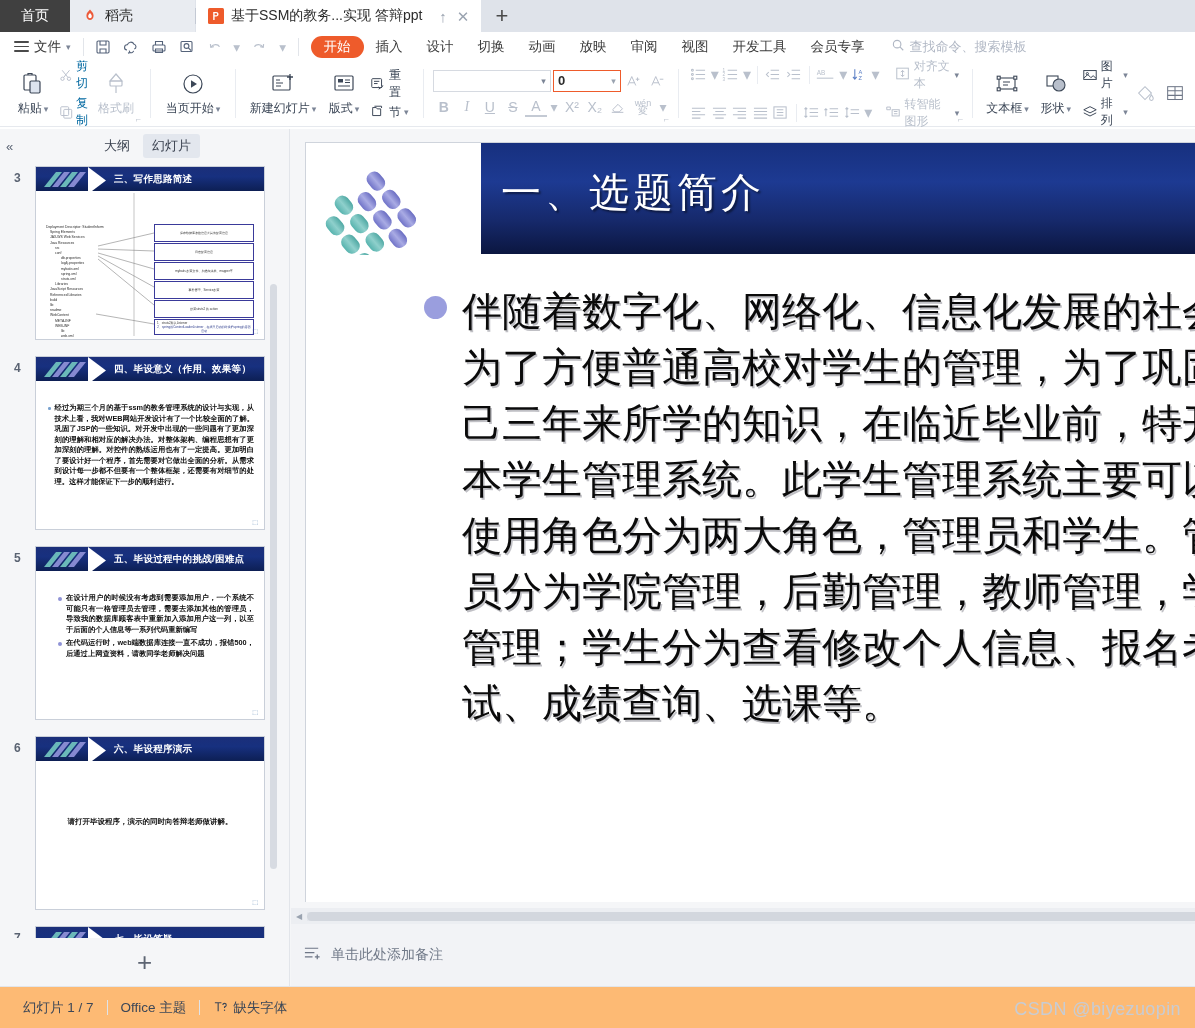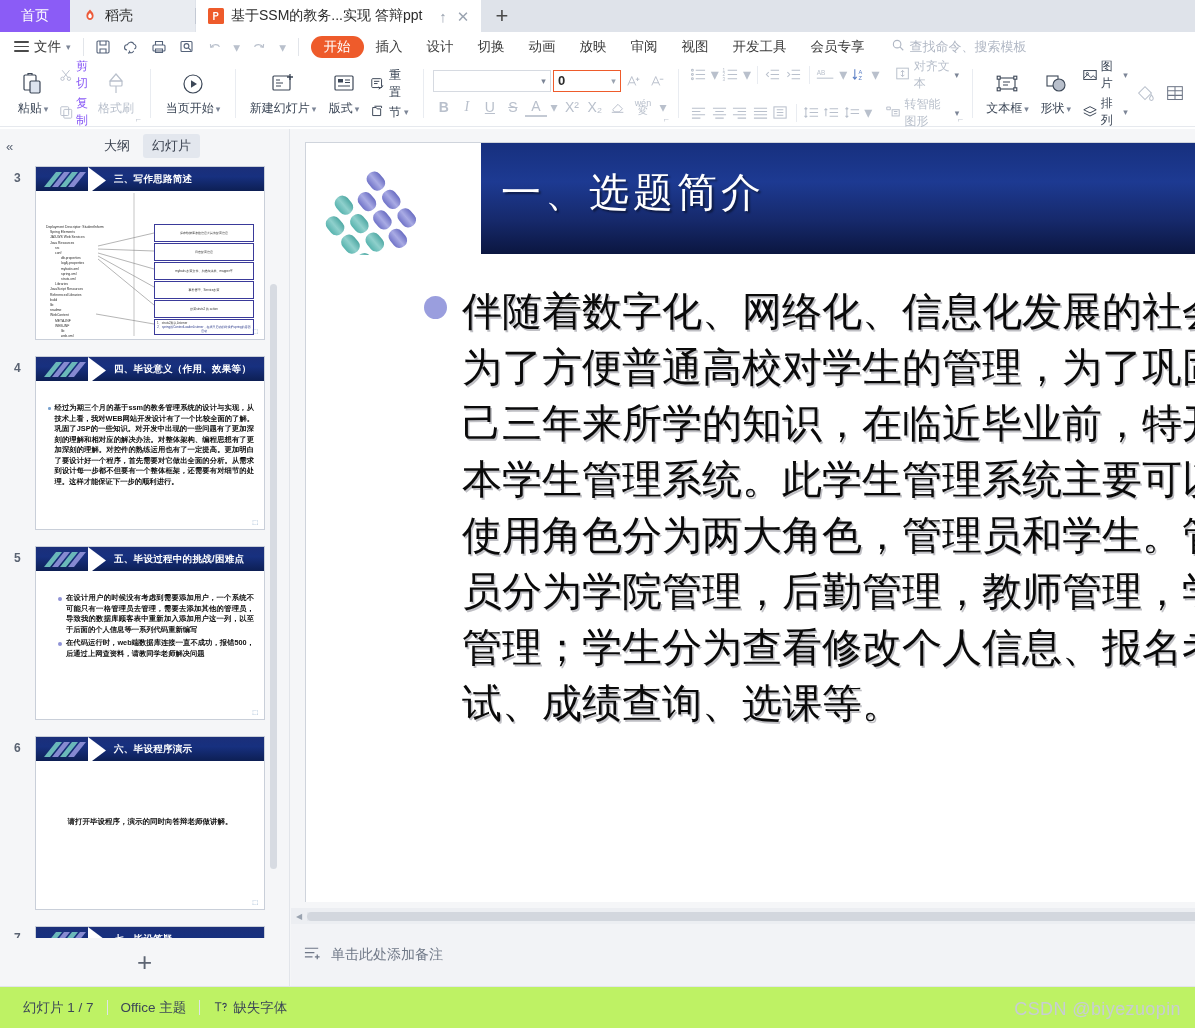--- a/index.html
+++ b/index.html
@@ -16,21 +16,21 @@
   .tabbar {
     height: 32px; background: #dfe3ea; display: flex; align-items: flex-end;
     position: relative; z-index: 5;
   }
   .tab {
     height: 32px; display: flex; align-items: center; gap: 7px;
     padding: 0 12px; font-size: 14px; color: #333; cursor: default;
     position: relative; white-space: nowrap;
   }
   .tab-home {
-    background: #8b5cf6; color: #fff; width: 70px; justify-content: center;
+    background: #404040; color: #fff; width: 70px; justify-content: center;
     font-size: 14px;
   }
   .tab-daoke { background: #e9ecf1; width: 125px; }
   .tab-active { background: #ffffff; min-width: 250px; }
   .tab-sep { width:1px; height:16px; background:#c3c9d4; align-self:center; }
   .ico-daoke {
     width: 16px; height: 16px; display:inline-block; position: relative;
   }
   .ico-daoke svg, .ico-ppt svg { display:block; }
   .ico-ppt { width:16px;height:16px;display:inline-block; }
@@ -77,21 +77,21 @@
   .rgroup { display:flex; align-items:center; position:relative; padding: 0 5px; }
   .rsep { width:1px; background:#e9ecf1; margin: 8px 5px; }
   .big-btn {
     display:flex; flex-direction:column; align-items:center; justify-content:center;
     min-width:48px; padding: 2px 5px; cursor:pointer; color:#3c4757;
   }
   .big-btn .gi { height:28px; display:flex; align-items:center; justify-content:center; }
   .big-btn .lbl { font-size:12px; margin-top:2px; white-space:nowrap; display:flex; align-items:center; gap:2px;justify-content:flex-end;}
   .big-btn.dim { color:#b9c0cc; }
   .stack { display:flex; flex-direction:column; justify-content:center; gap:1px; }
-  .srow { display:flex; align-items:center; gap:3px; font-size:12px; color:#8b5cf6; padding:1px 2px; cursor:pointer;}
+  .srow { display:flex; align-items:center; gap:3px; font-size:12px; color:#0369a1; padding:1px 2px; cursor:pointer;}
   .srow .gi { width:16px; height:16px; display:flex; align-items:center; justify-content:center;}
 
   .fontgrp { display:flex; flex-direction:column; justify-content:center; gap:4px; padding: 0 4px;}
   .fontrow1 { display:flex; align-items:center; gap:2px; }
   .fname {
     width:118px; height:22px; border:1px solid #d6dae1; background:#fff;
     display:flex; align-items:center; justify-content:flex-end; padding-right:4px;
   }
   .fsize {
     width:68px; height:22px; border:1px solid #ee5b2b; background:#fff;
@@ -216,21 +216,21 @@
   .hs-thumb { position:absolute; left:0; top:0; height:9px; width:920px; background:#d3d7de; border-radius:5px;}
   .notes {
     position:absolute; left:0; right:0; bottom:0; height:62px; background:#f2f3f6;
     display:flex; align-items:center; padding-left:12px; gap:9px; cursor:text;
   }
   .notes-ico { color:#6e7686; }
   .notes-text { font-size:14px; color:#707988; }
 
   
   .statusbar {
-    position:absolute; left:0; right:0; bottom:0; height:42px; background:#bef264;
+    position:absolute; left:0; right:0; bottom:0; height:42px; background:#fdba74;
     border-top:1px solid #e2e5ea; display:flex; align-items:center;
     padding-left: 10px; gap:0; font-size:13.5px; color:#3c4757;
   }
   .sb-item { padding: 0 13px; display:flex; align-items:center; gap:5px; cursor:pointer; white-space:nowrap;}
   .sb-div { width:1px; height:15px; background:#dfe3e9; }
   .watermark {
     position:absolute; right:14px; bottom:8px; font-size:18px; color:#c7ccd4;
     letter-spacing:0.4px; pointer-events:none;
   }
 </style>

